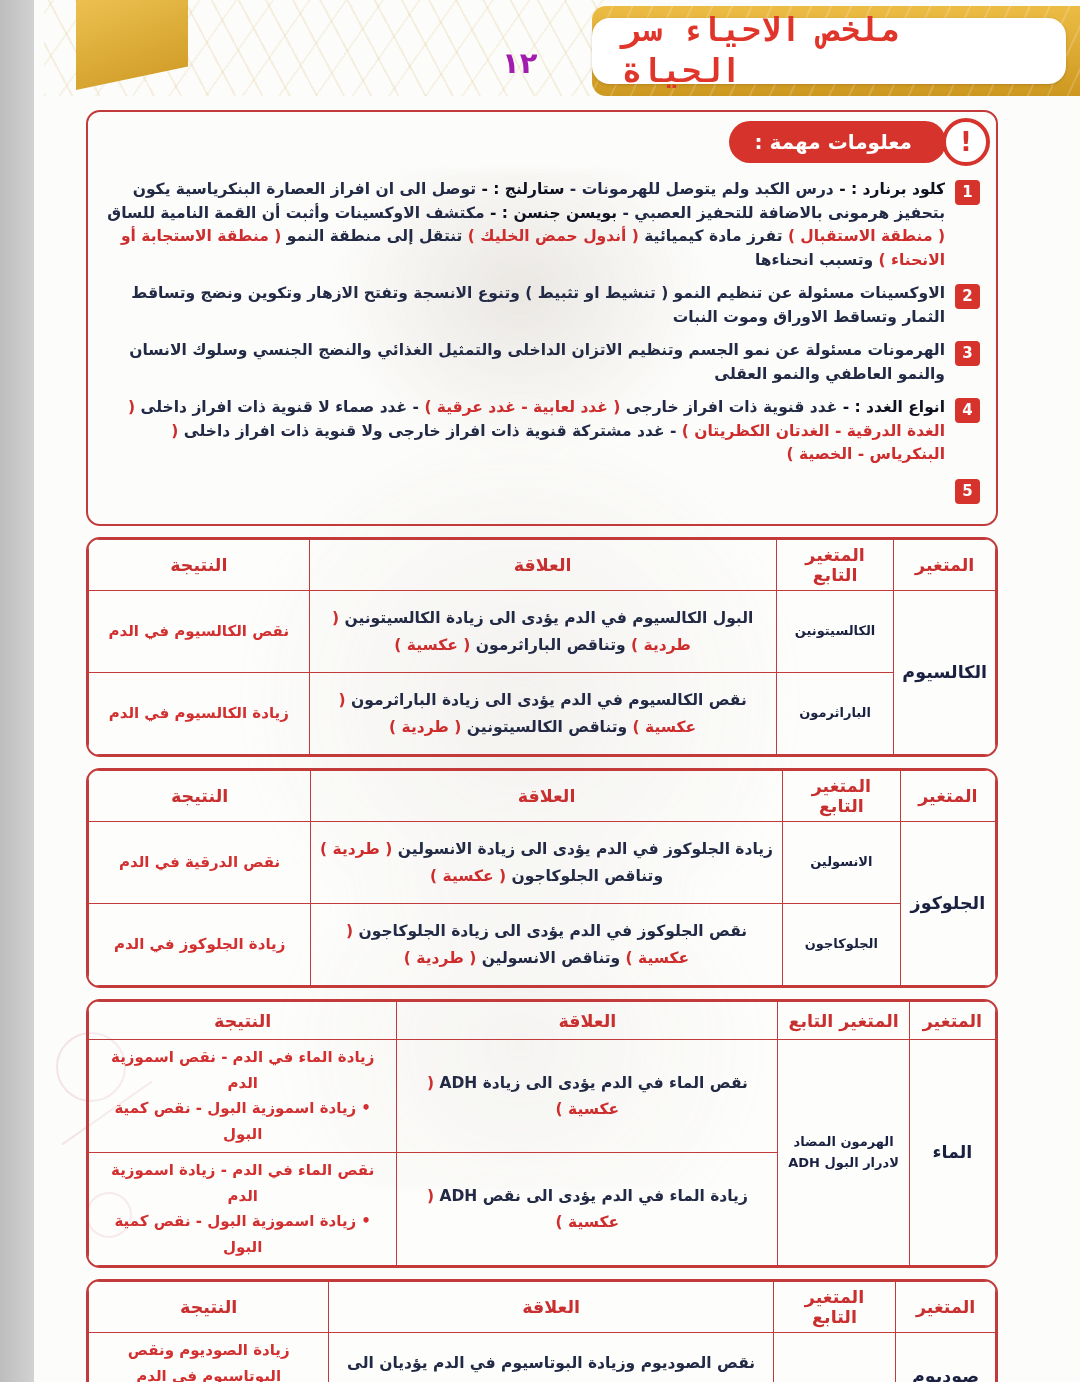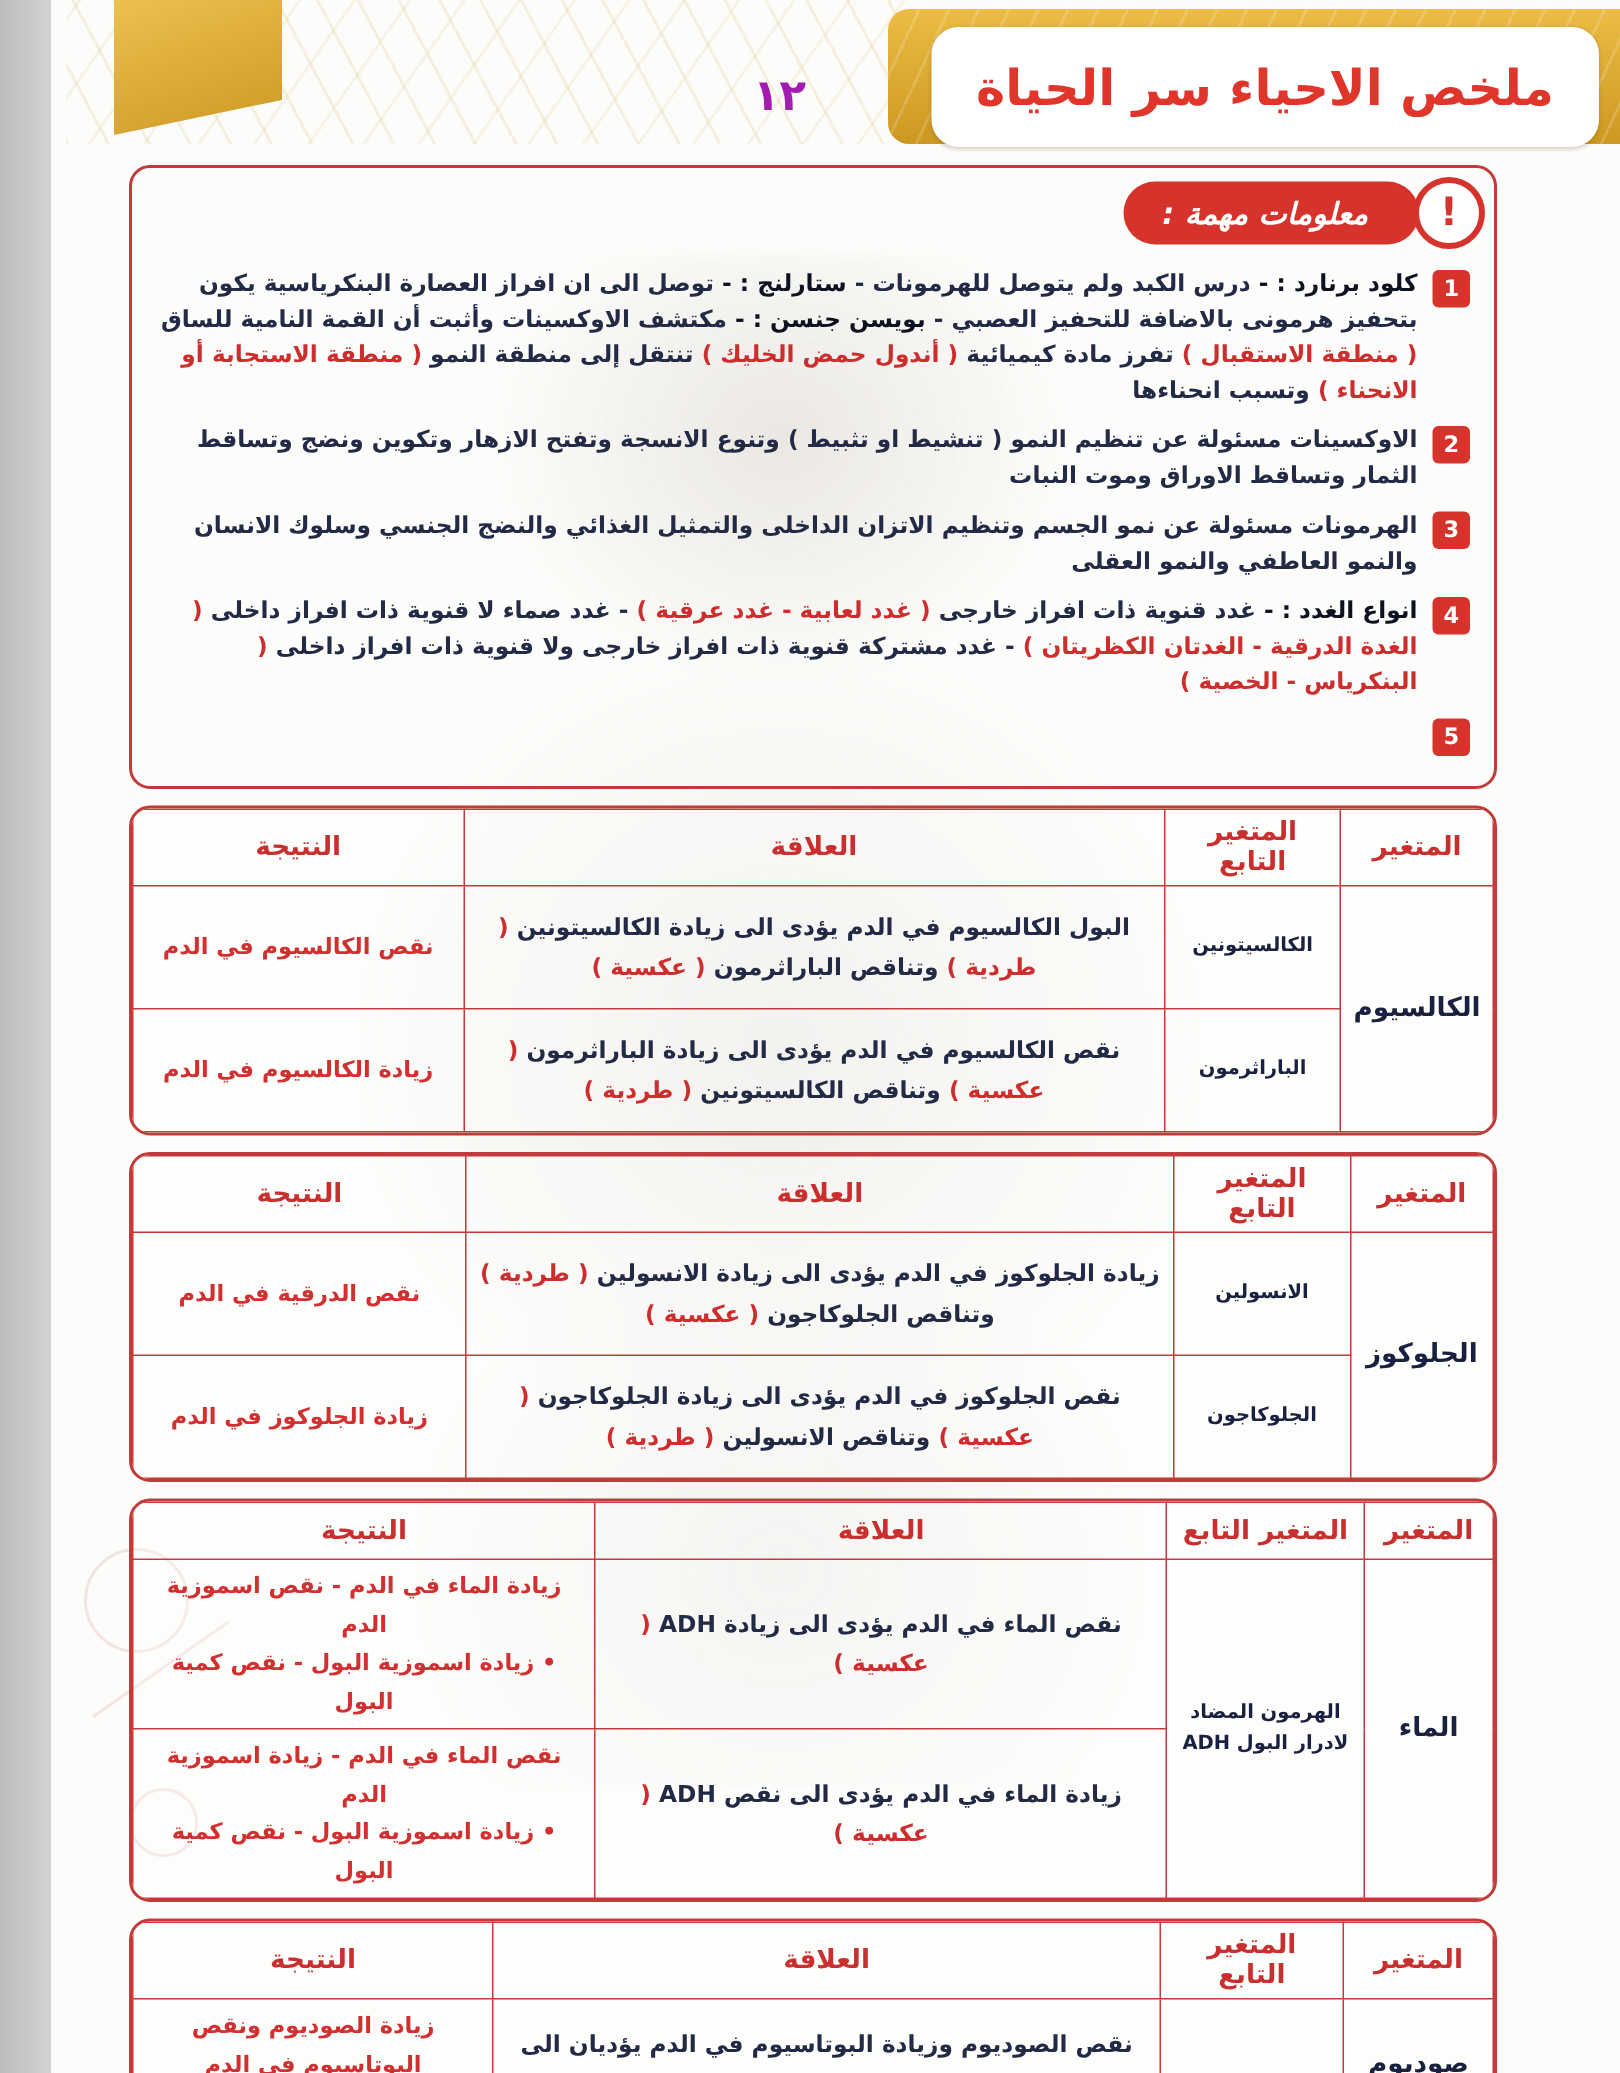--- a/index.html
+++ b/index.html
@@ -32,36 +32,36 @@
   .banner::before { content:""; position:absolute; left:10px; right:470px; top:0; bottom:6px;
     background:repeating-linear-gradient(62deg, rgba(205,160,60,.14) 0 2px, transparent 2px 24px),
                repeating-linear-gradient(-55deg, rgba(205,160,60,.10) 0 2px, transparent 2px 30px); }
   .gold-corner { position:absolute; left:42px; top:0; width:112px; height:90px;
     background:linear-gradient(160deg,#ecc050,#cd9822);
     clip-path:polygon(0 0,100% 0,100% 74%,0 100%); }
   .gold-band { position:absolute; left:558px; right:0; top:6px; height:90px;
     background:linear-gradient(180deg,#ecbc45,#cd9820); border-radius:14px 0 0 14px; }
   .gold-band::after { content:""; position:absolute; inset:0; border-radius:inherit;
     background:repeating-linear-gradient(115deg, rgba(255,255,255,.16) 0 2px, transparent 2px 18px); }
-  .title-pill { position:absolute; right:14px; top:12px; height:80px; min-width:430px;
+  .title-pill { position:absolute; right:14px; top:12px; height:66px; min-width:430px;
     background:#fff; border-radius:18px; display:flex; align-items:center; justify-content:center;
-    padding:0 30px; z-index:1; box-shadow:0 1px 3px rgba(90,60,0,.25); }
+    padding:0 30px; z-index:1; box-shadow:0 1px 3px rgba(90,60,0,.25);font-family:Liberation Mono, monospace; }
   .title-pill span { color:#e0352a; font-size:33px; font-weight:bold; }
   .page-num { position:absolute; left:468px; top:46px; color:#a21caf;
     font-size:29px; font-weight:bold; }
 
   
   .content { position:relative; width:912px; margin:8px 82px 0 86px; direction:rtl; z-index:2; }
 
   
   .info-box { position:relative; border:2.5px solid #c23a3a; border-radius:14px;
               padding:60px 16px 10px 14px; }
   .info-head { position:absolute; top:9px; right:50px; height:42px; background:#d6332c;
     border-radius:21px; color:#fff; display:flex; align-items:center; padding:0 34px 0 26px;
-    font-size:20px; font-weight:bold;font-style:italic; }
+    font-size:20px; font-weight:bold; }
   .alert-circle { position:absolute; top:6px; right:6px; width:48px; height:48px;
     border-radius:50%; background:#fff; border:4px solid #d6332c; color:#d6332c;
     font-size:26px; font-weight:bold; display:flex; align-items:center; justify-content:center; }
 
   .item { display:flex; gap:10px; margin:6px 0 10px; align-items:flex-start;
           font-size:15.5px; line-height:1.52; font-weight:bold; text-align:right; }
   .badge { flex:0 0 auto; width:25px; height:25px; margin-top:2px; background:#d6332c;
     color:#fff; border-radius:4px; font-size:15px; display:flex; align-items:center;
     justify-content:center; }
   .item-text { flex:1; color:#232a45; }

